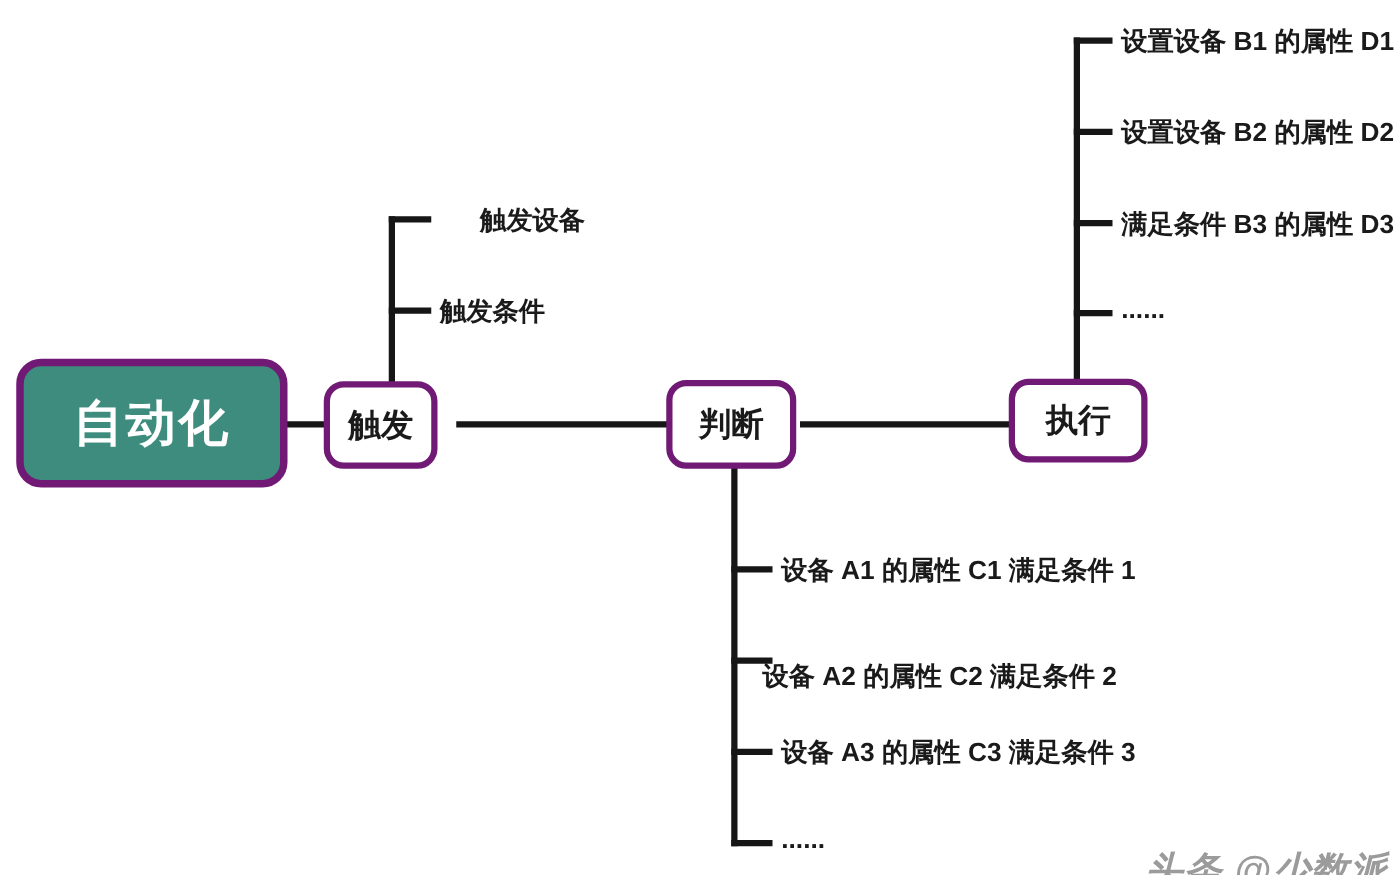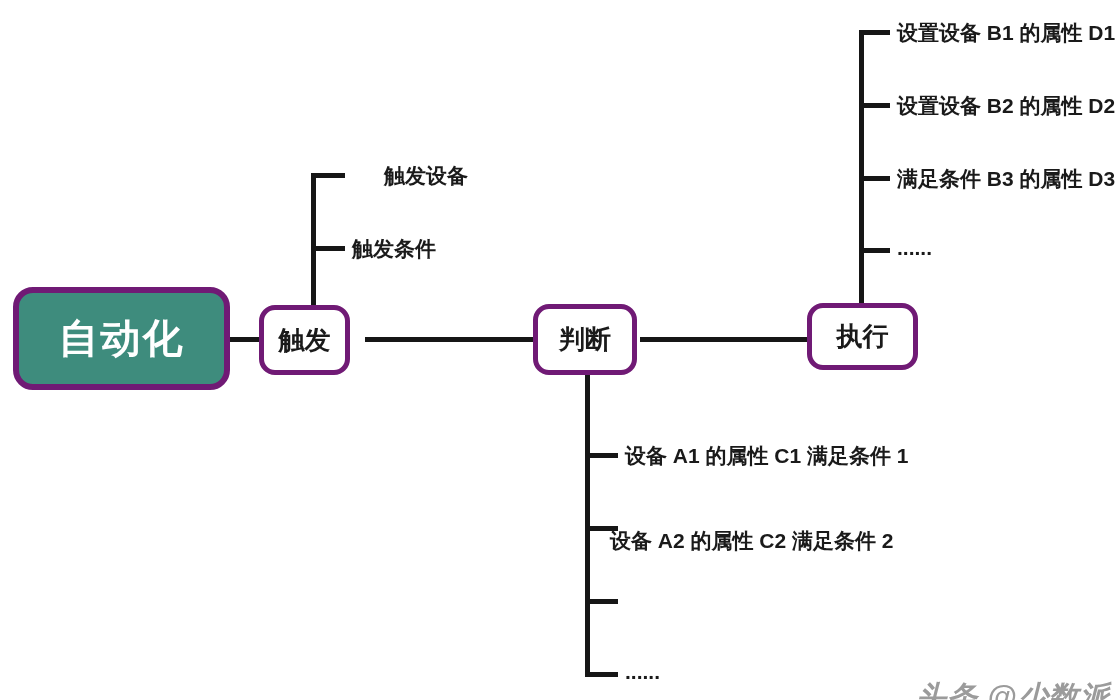--- a/index.html
+++ b/index.html
@@ -92,20 +92,21 @@
   <div class="leaf" style="left:364px; top:176px;margin-left:20px;">触发设备</div>
   <div class="leaf" style="left:352px; top:249px;">触发条件</div>
 
   <div class="line" style="left:585px; top:373px; width:5px;  height:304px;"></div>
   <div class="line" style="left:585px; top:453px; width:33px; height:5px;"></div>
   <div class="line" style="left:585px; top:526px; width:33px; height:5px;"></div>
   <div class="line" style="left:585px; top:599px; width:33px; height:5px;"></div>
   <div class="line" style="left:585px; top:672px; width:33px; height:5px;"></div>
   <div class="leaf" style="left:625px; top:456px;">设备 A1 的属性 C1 满足条件 1</div>
   <div class="leaf" style="left:610px; top:529px;margin-top:12px;">设备 A2 的属性 C2 满足条件 2</div>
+  <div class="leaf" style="left:625px; top:602px;">设备 A3 的属性 C3 满足条件 3</div>
   <div class="leaf" style="left:625px; top:672px;">......</div>
 
   <div class="line" style="left:859px; top:30px;  width:5px;  height:276px;"></div>
   <div class="line" style="left:859px; top:30px;  width:31px; height:5px;"></div>
   <div class="line" style="left:859px; top:103px; width:31px; height:5px;"></div>
   <div class="line" style="left:859px; top:176px; width:31px; height:5px;"></div>
   <div class="line" style="left:859px; top:248px; width:31px; height:5px;"></div>
   <div class="leaf" style="left:897px; top:33px;">设置设备 B1 的属性 D1</div>
   <div class="leaf" style="left:897px; top:106px;">设置设备 B2 的属性 D2</div>
   <div class="leaf" style="left:897px; top:179px;">满足条件 B3 的属性 D3</div>

